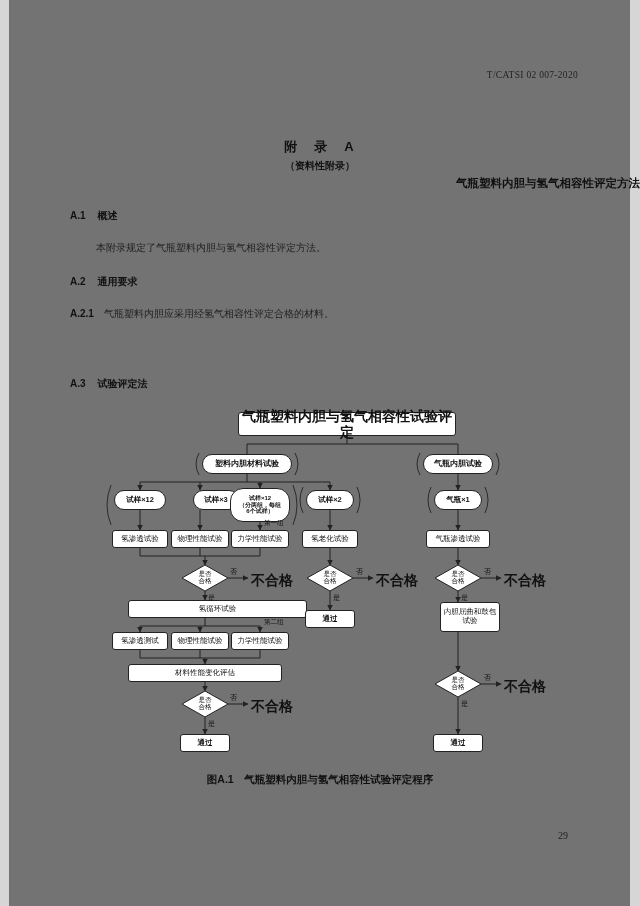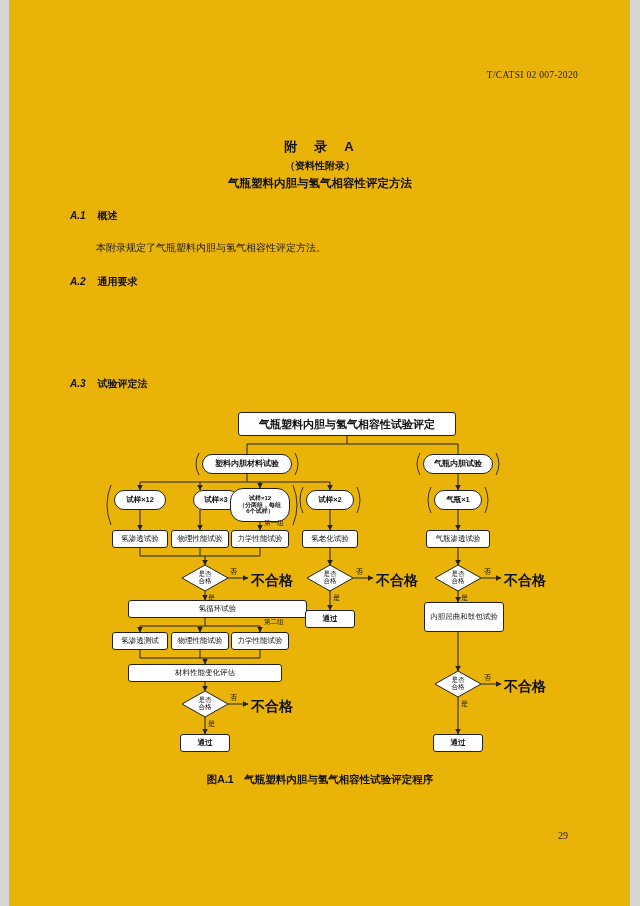--- a/index.html
+++ b/index.html
@@ -1,26 +1,26 @@
 <!DOCTYPE html>
 <html><head>
 <meta charset="utf-8">
 <style>
   html,body{margin:0;padding:0;}
   body{background:#d6d6d6;font-family:"Liberation Serif","DejaVu Serif",serif;}
-  .page{position:relative;width:640px;height:906px;margin:0 auto;background:#eab308;overflow:hidden;color:#1c1c1c;}
+  .page{position:relative;width:640px;height:906px;margin:0 auto;background:#737373;overflow:hidden;color:#1c1c1c;}
   .edge-strip{position:absolute;top:0;width:9px;height:100%;background:#d6d6d6;}
   .edge-left{left:0;} .edge-right{right:0;width:10px;}
   .doc-number{position:absolute;top:70px;right:62px;font-size:9.5px;letter-spacing:.3px;color:#222;}
   .t-center{position:absolute;left:0;width:100%;text-align:center;font-family:"Liberation Sans","DejaVu Sans",sans-serif;font-weight:bold;color:#111;}
   .title-appendix{top:138px;font-size:13px;letter-spacing:2px;}
   .title-note{top:159px;font-size:10px;}
-  .title-name{top:176px;font-size:11.5px;}
+  .title-name{top:176px;font-size:11.5px;text-align:right;}
   .sec-head{position:absolute;left:70px;font-family:"Liberation Sans","DejaVu Sans",sans-serif;font-weight:bold;font-size:10px;color:#111;}
-  .sec-head .num{margin-right:12px;font-style:italic;}
+  .sec-head .num{margin-right:12px;}
   .body-par{position:absolute;left:96px;font-size:10px;color:#222;}
   .clause{position:absolute;left:70px;font-size:10px;color:#222;}
   .clause .num{font-family:"Liberation Sans","DejaVu Sans",sans-serif;font-weight:bold;margin-right:10px;color:#111;}
   .flowchart{position:absolute;left:0;top:410px;width:640px;height:360px;}
   .fc-svg{position:absolute;left:0;top:0;z-index:1;}
   .fc-box{position:absolute;z-index:2;box-sizing:border-box;border:1px solid #222;background:#fff;border-radius:3px;
           display:flex;align-items:center;justify-content:center;text-align:center;
           font-family:"Liberation Sans","DejaVu Sans",sans-serif;font-size:7.5px;line-height:1.15;color:#111;white-space:pre-line;}
   .stadium{border-radius:11px;}
   .b{font-weight:bold;}
@@ -44,20 +44,23 @@
   <div class="t-center title-note">（资料性附录）</div>
   <div class="t-center title-name">气瓶塑料内胆与氢气相容性评定方法</div>
 
   <div class="sec-head" style="top:209px">
     <span class="num">A.1</span><span>概述</span>
   </div>
   <div class="body-par" style="top:241px">本附录规定了气瓶塑料内胆与氢气相容性评定方法。</div>
 
   <div class="sec-head" style="top:275px">
     <span class="num">A.2</span><span>通用要求</span>
+  </div>
+  <div class="clause" style="top:307px">
+    <span class="num">A.2.1</span><span>气瓶塑料内胆应采用经氢气相容性评定合格的材料。</span>
   </div>
 
   <div class="sec-head" style="top:377px">
     <span class="num">A.3</span><span>试验评定法</span>
   </div>
 
   <div class="flowchart">
     <svg class="fc-svg" width="640" height="360" viewBox="0 0 640 360">
       <defs>
         <marker id="ah" markerWidth="7" markerHeight="7" refX="5.5" refY="3" orient="auto">
@@ -125,21 +128,21 @@
       </g>
       <g stroke="#222" stroke-width="1" fill="#ffffff">
         <polygon points="205,155 228,168 205,181 182,168"></polygon>
         <polygon points="330,155 353,168 330,181 307,168"></polygon>
         <polygon points="458,155 481,168 458,181 435,168"></polygon>
         <polygon points="205,281 228,294 205,307 182,294"></polygon>
         <polygon points="458,261 481,274 458,287 435,274"></polygon>
       </g>
     </svg>
 
-    <div class="fc-box b" style="left:238px;top:2px;width:218px;height:24px;font-size:11px">气瓶塑料内胆与氢气相容性试验评定</div>
+    <div class="fc-box b" style="left:238px;top:2px;width:218px;height:24px;font-size:14px">气瓶塑料内胆与氢气相容性试验评定</div>
     <div class="fc-box b stadium" style="left:202px;top:44px;width:90px;height:20px;font-size:8px">塑料内胆材料试验</div>
     <div class="fc-box b stadium" style="left:423px;top:44px;width:70px;height:20px;font-size:8px">气瓶内胆试验</div>
 
     <div class="fc-box b stadium" style="left:114px;top:80px;width:52px;height:20px">试样×12</div>
     <div class="fc-box b stadium" style="left:193px;top:80px;width:46px;height:20px">试样×3</div>
     <div class="fc-box b stadium" style="left:230px;top:78px;width:60px;height:34px;font-size:6px;border-radius:13px">试样×12
 （分两组，每组
 6个试样）</div>
     <div class="fc-box b stadium" style="left:306px;top:80px;width:48px;height:20px">试样×2</div>
     <div class="fc-box b stadium" style="left:434px;top:80px;width:48px;height:20px">气瓶×1</div>
@@ -150,21 +153,21 @@
     <div class="fc-box" style="left:302px;top:120px;width:56px;height:18px">氢老化试验</div>
     <div class="fc-box" style="left:426px;top:120px;width:64px;height:18px">气瓶渗透试验</div>
 
     <div class="fc-box" style="left:128px;top:190px;width:179px;height:18px">氢循环试验</div>
 
     <div class="fc-box" style="left:112px;top:222px;width:56px;height:18px">氢渗透测试</div>
     <div class="fc-box" style="left:171px;top:222px;width:58px;height:18px">物理性能试验</div>
     <div class="fc-box" style="left:231px;top:222px;width:58px;height:18px">力学性能试验</div>
 
     <div class="fc-box" style="left:128px;top:254px;width:154px;height:18px">材料性能变化评估</div>
-    <div class="fc-box" style="left:424px;top:192px;width:80px;height:30px">内胆屈曲和鼓包试验</div>
+    <div class="fc-box" style="left:440px;top:192px;width:60px;height:30px">内胆屈曲和鼓包试验</div>
 
     <div class="fc-box b" style="left:180px;top:324px;width:50px;height:18px">通过</div>
     <div class="fc-box b" style="left:305px;top:200px;width:50px;height:18px">通过</div>
     <div class="fc-box b" style="left:433px;top:324px;width:50px;height:18px">通过</div>
 
     <div class="decision-text" style="left:187px;top:160px">是否
 合格</div>
     <div class="decision-text" style="left:312px;top:160px">是否
 合格</div>
     <div class="decision-text" style="left:440px;top:160px">是否

